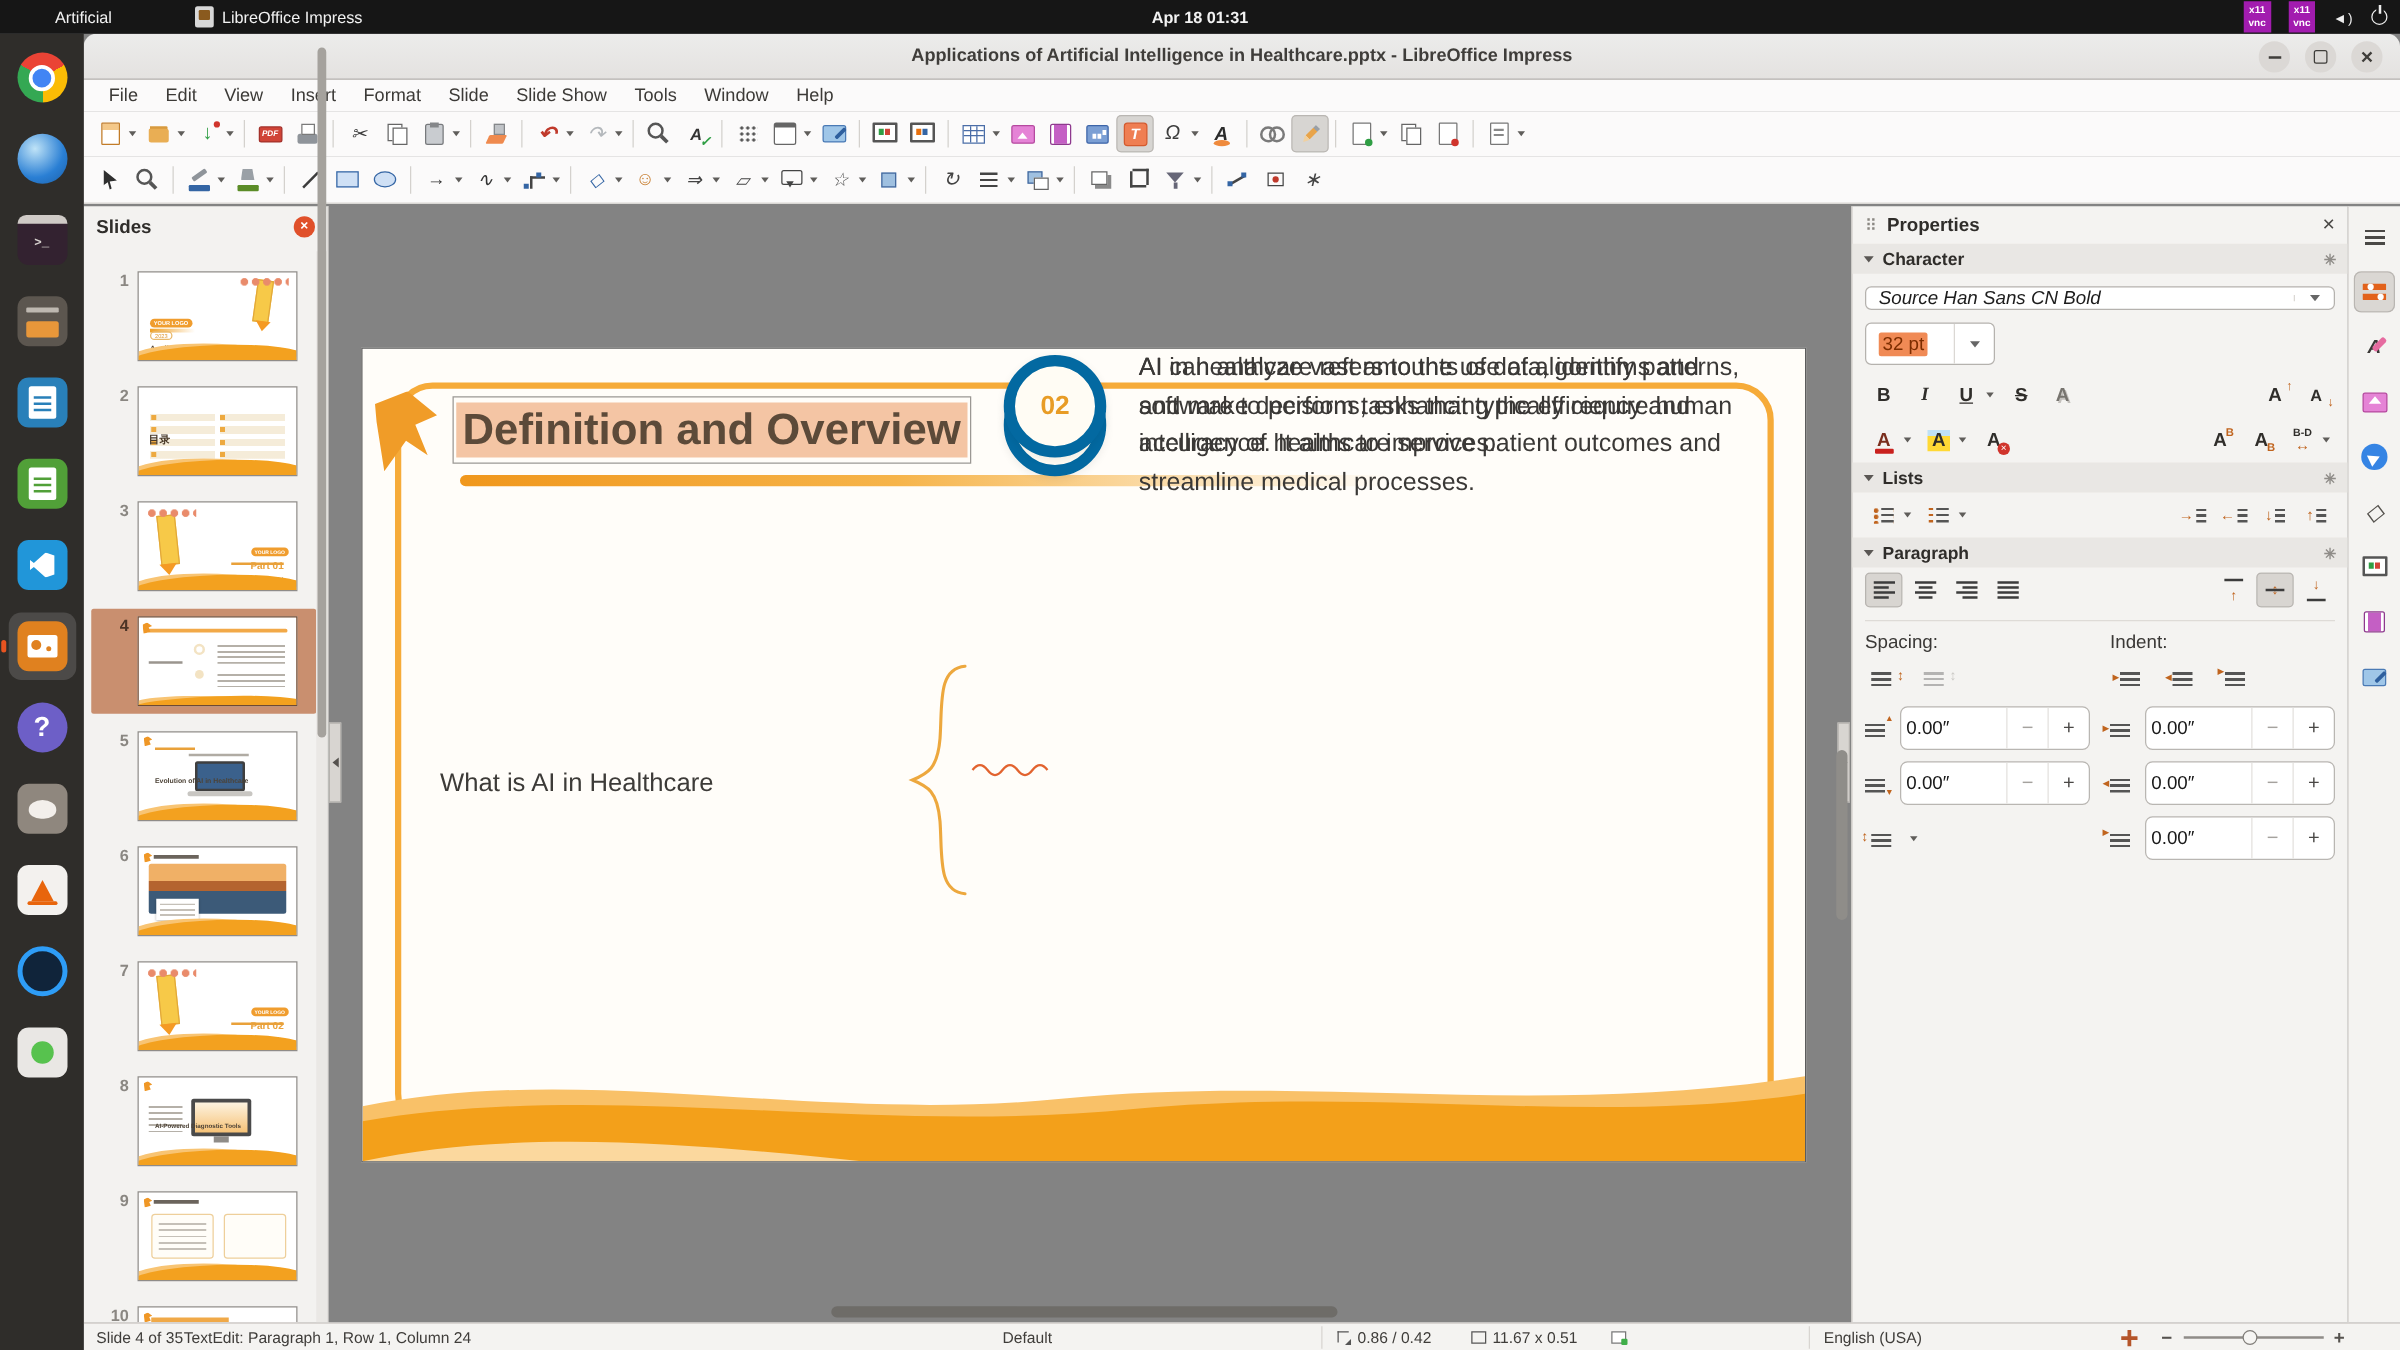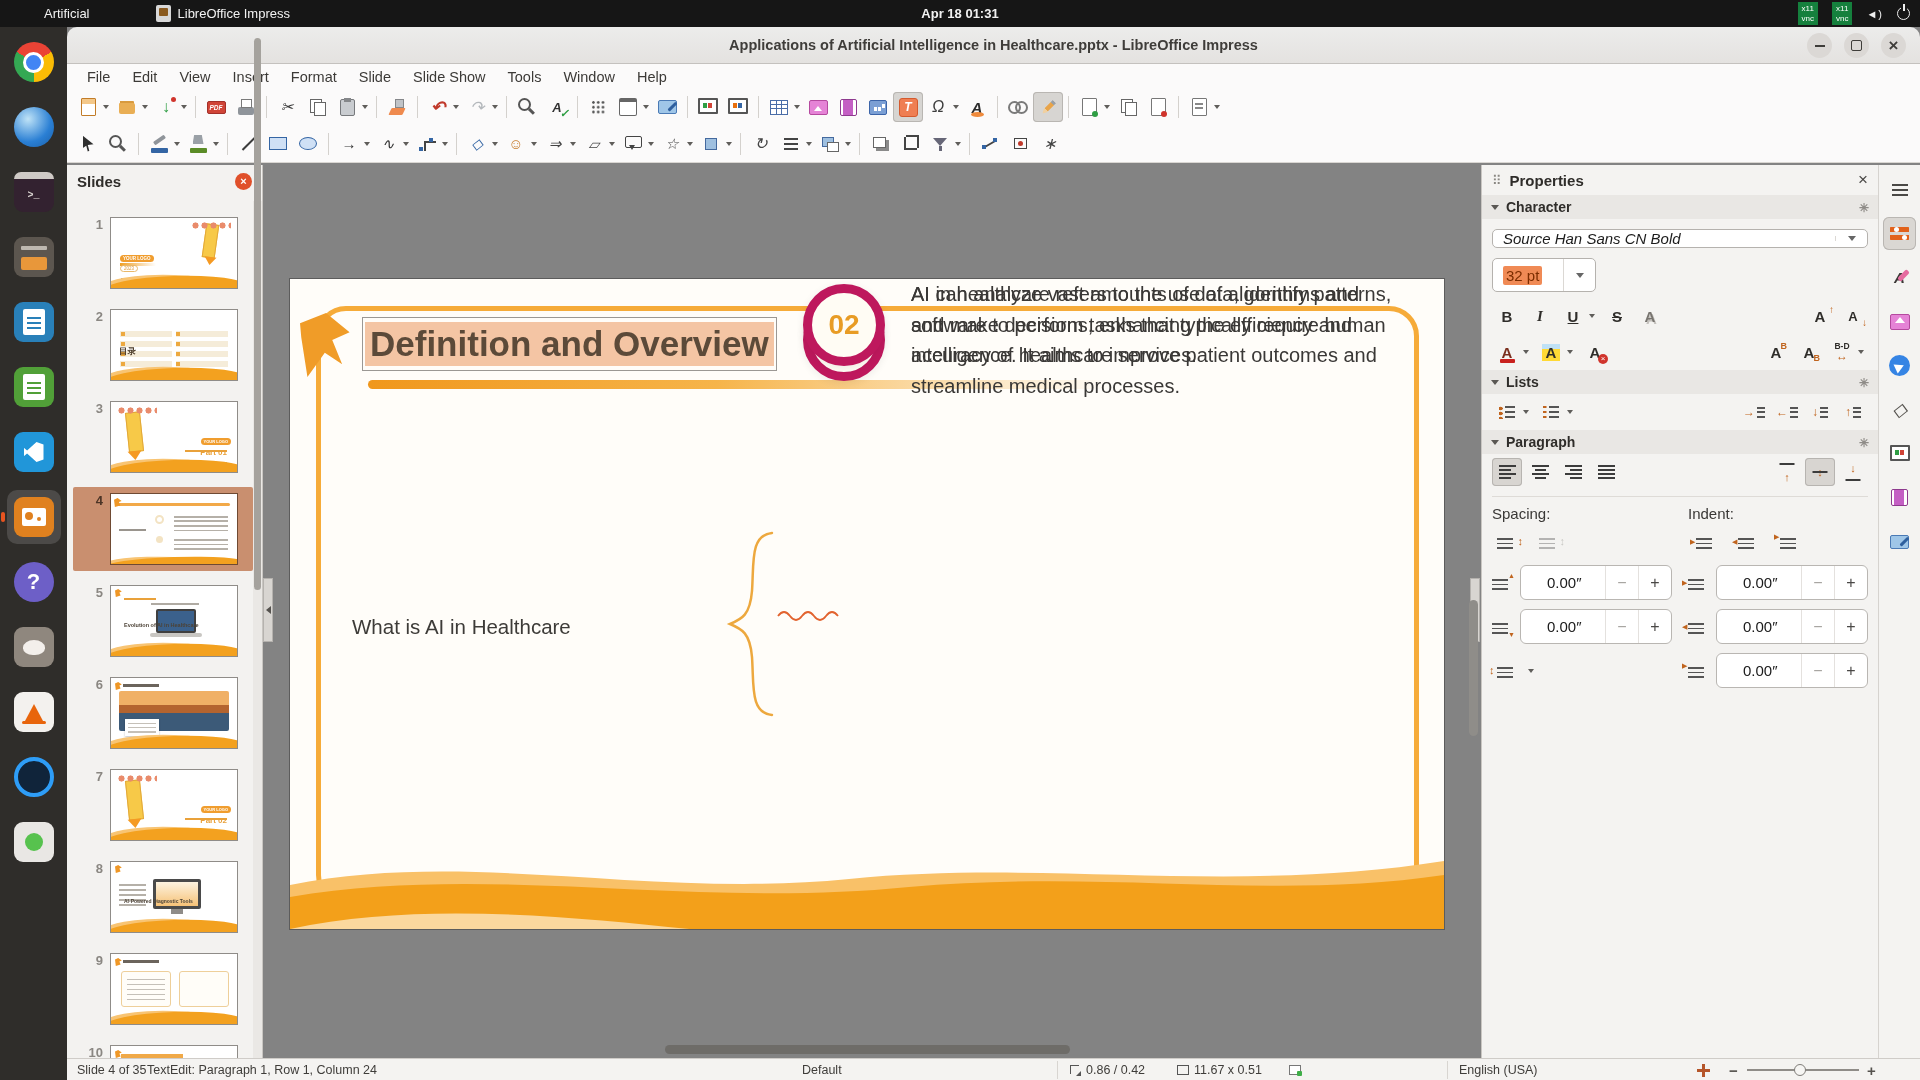--- a/index.html
+++ b/index.html
@@ -7,21 +7,21 @@
   .screen{position:relative;width:1920px;height:1080px;overflow:hidden;background:#838383;}
 
   
   .topbar{position:absolute;left:0;top:0;width:1920px;height:27px;background:#161616;color:#f2f2f2;display:flex;align-items:center;font-size:13px;z-index:50;}
   .activities{margin-left:38px;padding:2px 6px;}
   .appind{margin-left:60px;display:flex;gap:7px;align-items:center;}
   .appico{width:15px;height:17px;background:#d8d8d8;border-radius:2px;position:relative;}
   .appico::after{content:"";position:absolute;left:3px;top:3px;right:3px;height:8px;background:#8a5a1e;border-radius:1px;}
   .clock{position:absolute;left:50%;transform:translateX(-50%);font-weight:bold;}
   .sysright{position:absolute;right:10px;display:flex;align-items:center;gap:14px;}
-  .vnc{background:#15803d;color:#fff;padding:2px 4px;text-align:center;font-family:"Liberation Mono",monospace;font-weight:normal;font-size:8px;line-height:1.15;}
+  .vnc{background:#a21caf;color:#fff;padding:2px 4px;text-align:center;font-family:"Liberation Mono",monospace;font-weight:bold;font-size:8px;line-height:1.15;}
   .spk::before{content:"◄)";color:#eee;font-size:11px;letter-spacing:1px;}
   .pwr{width:13px;height:13px;border:1.6px solid #eee;border-radius:50%;position:relative;}
   .pwr::after{content:"";position:absolute;top:-4px;left:50%;margin-left:-1px;width:2px;height:7px;background:#eee;box-shadow:0 0 0 2px #161616;}
 
   
   .dock{position:absolute;left:0;top:27px;width:67px;height:1053px;background:#2f2d2a;display:flex;flex-direction:column;align-items:center;padding-top:8px;gap:11px;z-index:40;}
   .ditem{width:54px;height:54px;display:flex;align-items:center;justify-content:center;position:relative;border-radius:10px;flex:none;}
   .ditem.active{background:rgba(255,255,255,.14);}
   .ditem.active::before{content:"";position:absolute;left:-6px;width:4px;height:10px;background:#e95420;border-radius:2px;}
   .dicon{width:40px;height:40px;border-radius:9px;position:relative;display:flex;align-items:center;justify-content:center;}
@@ -244,21 +244,21 @@
   .canvas{position:absolute;left:26px;top:113px;width:1156px;height:652px;background:#fffdf9;border:1px solid #5c5c5c;overflow:hidden;}
   .frame{position:absolute;left:26px;right:25px;top:27px;bottom:24px;border:5px solid #f6ab39;border-radius:30px;}
   .ribbon{position:absolute;left:10px;top:34px;width:62px;height:64px;background:#f09c28;clip-path:polygon(12% 100%,2% 38%,0 16%,42% 0,80% 30%,52% 42%,68% 80%,40% 62%);}
   .title-box{position:absolute;left:72px;top:38px;height:54px;display:flex;align-items:center;border:1px solid #9b9894;padding:0 2px;background:#fffdf9;}
   .title-text{font-size:35px;font-weight:bold;color:#5c4a39;background:#f4c5a4;padding:3px 5px;line-height:1.1;white-space:nowrap;}
   .title-under{position:absolute;left:78px;top:101px;width:775px;height:9px;border-radius:5px;background:linear-gradient(90deg,#f0971c,#f6b44a 45%,rgba(252,224,178,0) 96%);}
   .leftlabel{position:absolute;left:62px;top:336px;font-size:20.5px;color:#3d3b38;white-space:nowrap;}
   .brace{position:absolute;left:430px;top:250px;}
   .squig{position:absolute;left:486px;top:328px;}
   .point{position:absolute;left:513px;display:flex;gap:26px;align-items:center;}
-  .pcirc{width:82px;height:82px;border-radius:50%;background:#fffcf4;border:9px solid #be185d;box-shadow:0 2px 8px rgba(0,0,0,.07);color:#e89c25;font-size:28px;font-weight:bold;display:flex;align-items:center;justify-content:center;flex:none;}
+  .pcirc{width:82px;height:82px;border-radius:50%;background:#fffcf4;border:9px solid #0369a1;box-shadow:0 2px 8px rgba(0,0,0,.07);color:#e89c25;font-size:21px;font-weight:bold;display:flex;align-items:center;justify-content:center;flex:none;}
   .ptext{width:492px;font-size:20px;line-height:1.53;color:#3a3836;white-space:pre-line;}
   .wave{position:absolute;bottom:0;left:0;width:100%;height:96px;}
   .ctab{position:absolute;width:10px;height:64px;background:#d8d5d1;border:1px solid #b5b2ae;display:flex;align-items:center;justify-content:center;}
   .ctab i{display:block;width:0;height:0;border-top:4px solid transparent;border-bottom:4px solid transparent;}
   .ctabL{left:263px;top:578px;}
   .ctabL i{border-right:5px solid #55524e;}
   .ctabR{left:1470px;top:578px;}
   .ctabR i{border-left:5px solid #55524e;}
   .vscroll{position:absolute;left:1469px;top:600px;width:9px;height:136px;background:#8f8d89;border-radius:5px;}
   .hscroll{position:absolute;left:665px;top:1045px;width:405px;height:9px;background:#6e6c68;border-radius:5px;}
@@ -339,21 +339,21 @@
   .pf.pud::after{content:"↕";position:absolute;right:-6px;top:1px;font-size:11px;color:#c0641e;font-weight:bold;}
   .pf.pud2::after{content:"↕";position:absolute;right:-6px;top:1px;font-size:11px;color:#8a8782;font-weight:bold;}
   .pf.iin::after{content:"▶";position:absolute;left:-6px;top:4px;font-size:7px;color:#c0641e;}
   .pf.iout::after{content:"◀";position:absolute;left:-6px;top:4px;font-size:7px;color:#c0641e;}
   .pf.ifl::after{content:"▶";position:absolute;left:-6px;top:-1px;font-size:7px;color:#c0641e;}
   .pf.ls::after{content:"↕";position:absolute;left:-8px;top:1px;font-size:11px;color:#c0641e;font-weight:bold;}
   .dis{opacity:.4;}
   .fieldrow{display:flex;align-items:center;padding:5px 10px 4px;gap:8px;}
   .fieldrow .lcol{width:188px;display:flex;align-items:center;gap:8px;}
   .field{width:152px;height:35px;border:1px solid #b9b6b2;border-radius:6px;background:#fff;display:flex;align-items:stretch;overflow:hidden;}
-  .field .val{flex:1;display:flex;align-items:center;padding-left:26px;font-size:15px;color:#1a1a1a;}
+  .field .val{flex:1;display:flex;align-items:center;padding-left:4px;font-size:15px;color:#1a1a1a;}
   .fbtn{width:33px;border-left:1px solid #e4e1de;display:flex;align-items:center;justify-content:center;}
   .fbtn.minus::before{content:"−";color:#a5a29e;font-size:16px;}
   .fbtn.plus::before{content:"+";color:#4a4846;font-size:16px;}
 
   
   .tabs{position:absolute;left:1878px;top:165px;width:42px;height:893px;background:#f4f3f1;border-left:1px solid #d6d3cf;display:flex;flex-direction:column;align-items:center;padding-top:8px;gap:11px;}
   .tab{width:33px;height:33px;border-radius:6px;display:flex;align-items:center;justify-content:center;position:relative;flex:none;}
   .tab.active{background:#dad7d3;box-shadow:inset 0 0 0 1px #b9b6b2;}
   .tbi[data-k=menu]::before{content:"";width:16px;height:12px;background:repeating-linear-gradient(0deg,#4a4846 0 2px,transparent 2px 5px);}
   .tbi[data-k=sliders]::before{content:"";width:19px;height:15px;background:linear-gradient(#e2621b,#e2621b) 0 1px/19px 5px no-repeat,linear-gradient(#e2621b,#e2621b) 0 9px/19px 5px no-repeat;border-radius:2px;}

